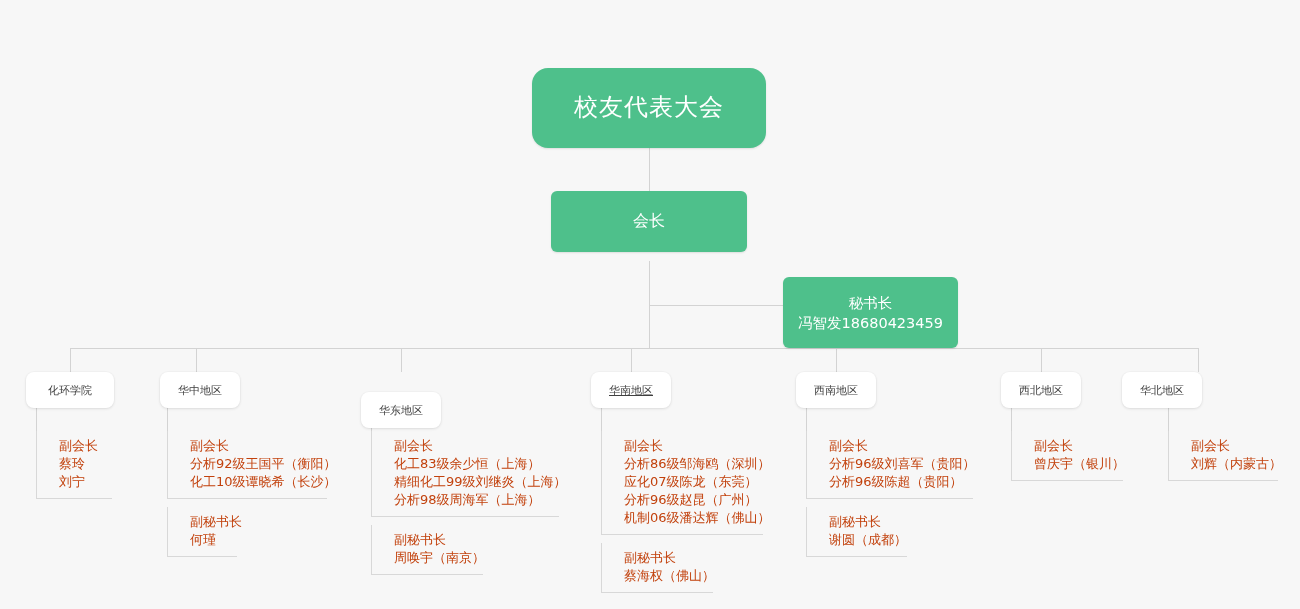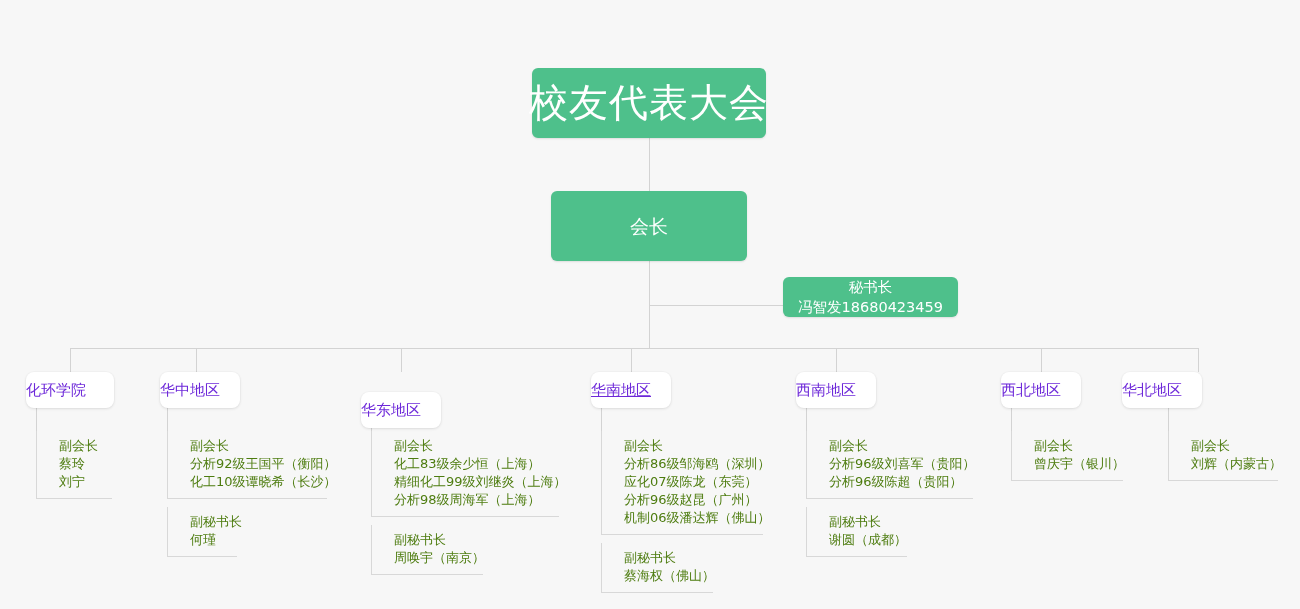--- a/index.html
+++ b/index.html
@@ -44,61 +44,62 @@
     align-items: center;
     justify-content: center;
     text-align: center;
     box-shadow: 0 1px 2px rgba(0,0,0,0.10);
     line-height: 1.38;
   }
   .node-green .ln { display: block; white-space: nowrap; }
 
   #node-root {
     left: 532px; top: 68px;
-    width: 234px; height: 70px;
-    font-size: 39px;
+    width: 234px; height: 80px;
+    font-size: 24px;
     letter-spacing: 1px;
+    border-radius: 16px;
   }
   #node-president {
     left: 551px; top: 191px;
-    width: 196px; height: 70px;
-    font-size: 19px;
+    width: 196px; height: 61px;
+    font-size: 16px;
   }
   #node-secretary {
     left: 783px; top: 277px;
-    width: 175px; height: 40px;
+    width: 175px; height: 71px;
     font-size: 14.5px;
   }
 
   
   .node-white {
     position: absolute;
     background: #ffffff;
     border-radius: 8px;
     box-sizing: border-box;
     display: flex;
     align-items: center;
-    justify-content: flex-start;
-    color: #6d28d9;
-    font-size: 15px;
+    justify-content: center;
+    color: #404040;
+    font-size: 11px;
     box-shadow: 0 1px 3px rgba(0,0,0,0.10), 0 0 0 1px rgba(0,0,0,0.015);
     white-space: nowrap;
     height: 36px;
   }
 
   
   .leaf {
     position: absolute;
     box-sizing: border-box;
     border-left: 1px solid #d8d8d8;
     border-bottom: 1px solid #d8d8d8;
     padding: 6px 0 7px 22px;
     font-size: 13px;
     line-height: 18px;
-    color: #4d7c0f;
+    color: #c2410c;
     white-space: nowrap;
   }
   .leaf .row { display: block; }
 </style>
 </head>
 <body>
 
 <div id="chart-canvas">
 
   <div class="line v" style="left:649px; top:134px; height:57px;"></div>

